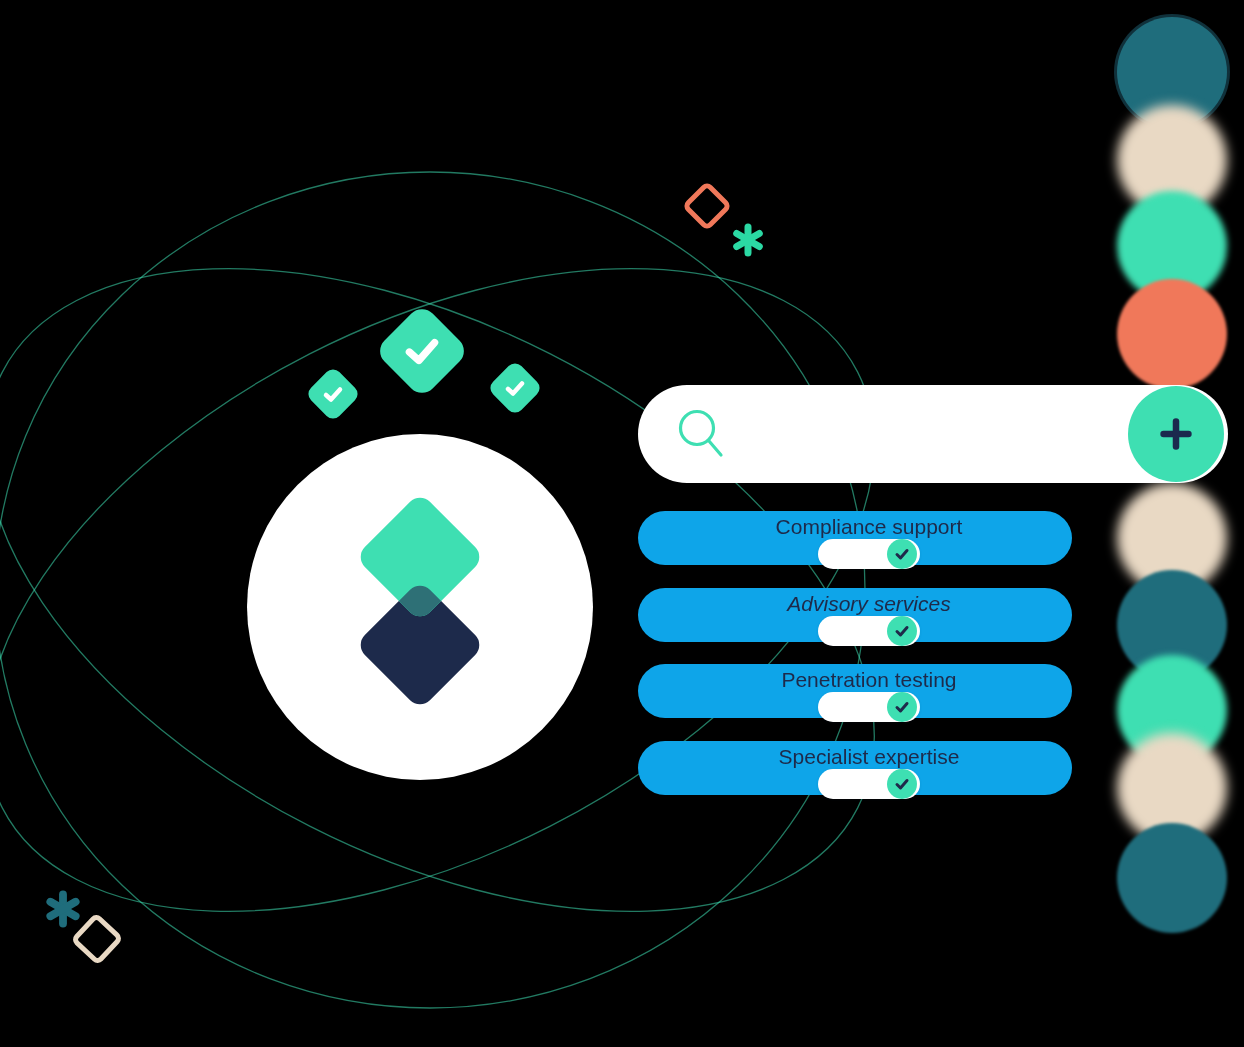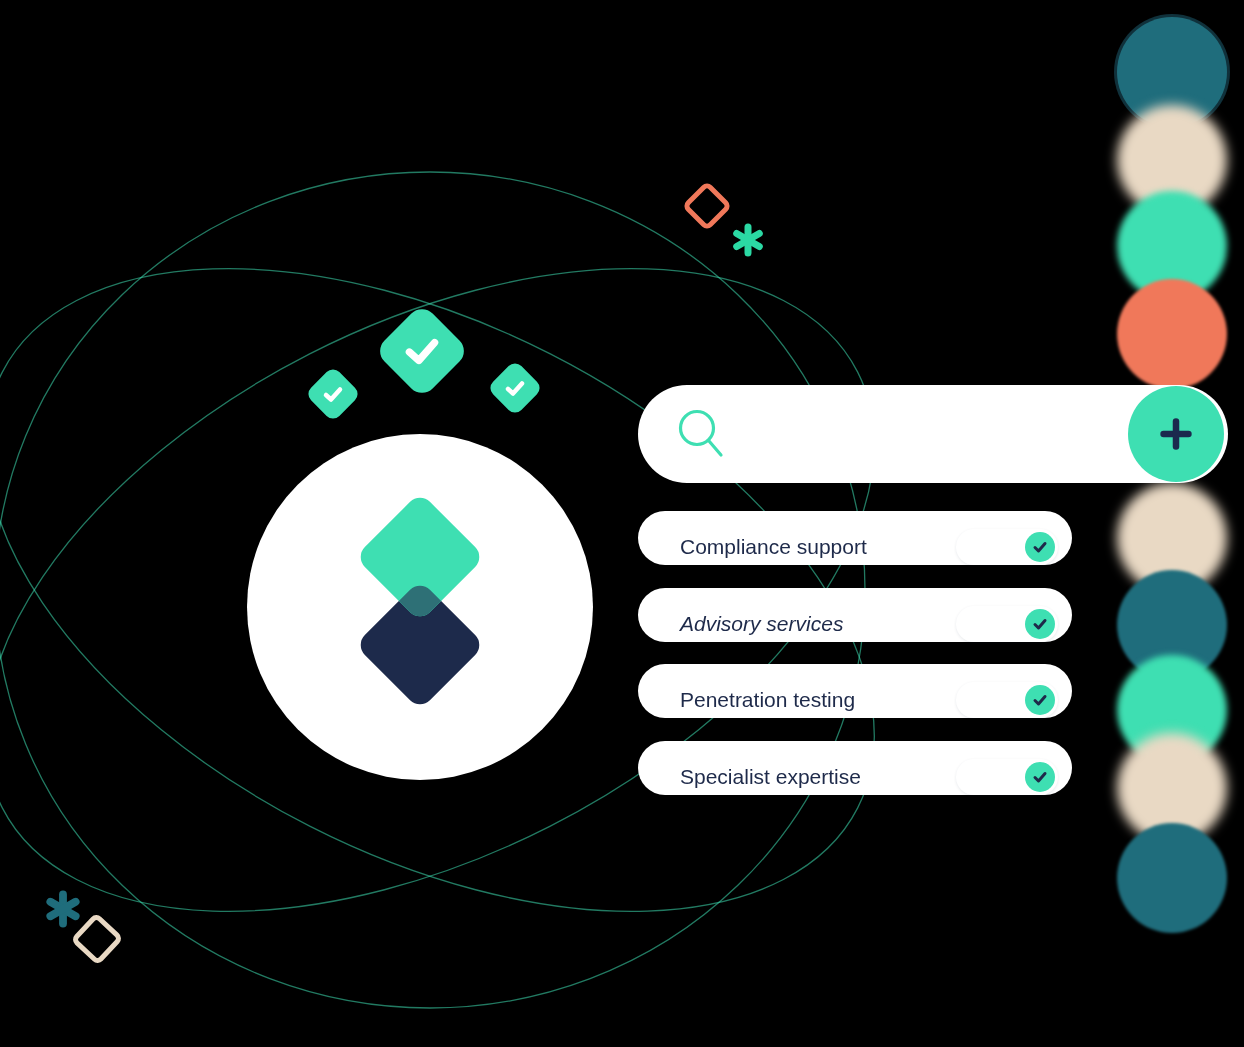--- a/index.html
+++ b/index.html
@@ -59,23 +59,23 @@
     font-family:"Liberation Sans",sans-serif;
   }
   .add-btn{
     position:absolute;right:4px;top:50%;transform:translateY(-50%);
     width:96px;height:96px;border-radius:50%;background:#3EDFB2;border:none;
     display:flex;align-items:center;justify-content:center;cursor:pointer;padding:0;
   }
 
   
   .row{
-    position:absolute;left:638px;width:434px;height:54px;background:#ffffff;
+    position:absolute;left:638px;width:434px;height:54px;background:#0ea5e9;
     border-radius:27px;z-index:4;display:flex;align-items:center;
-    justify-content:space-between;padding:17px 14px 0 42px;box-sizing:border-box;
+    justify-content:space-between;padding:4px 14px 0 42px;box-sizing:border-box;flex-direction:column;
   }
   .r1{top:511px;}.r2{top:588px;font-style:italic;}.r3{top:664px;}.r4{top:741px;}
   .row .label{color:#1E2A4A;font-size:21px;font-weight:500;white-space:nowrap;}
   .toggle{
     width:102px;height:36px;background:#fff;border-radius:18px;
     display:flex;align-items:center;justify-content:flex-end;padding-right:3px;
     box-sizing:border-box;box-shadow:0 1px 3px rgba(20,40,70,.10);cursor:pointer;
   }
   .knob{
     width:30px;height:30px;border-radius:50%;background:#3EDFB2;

